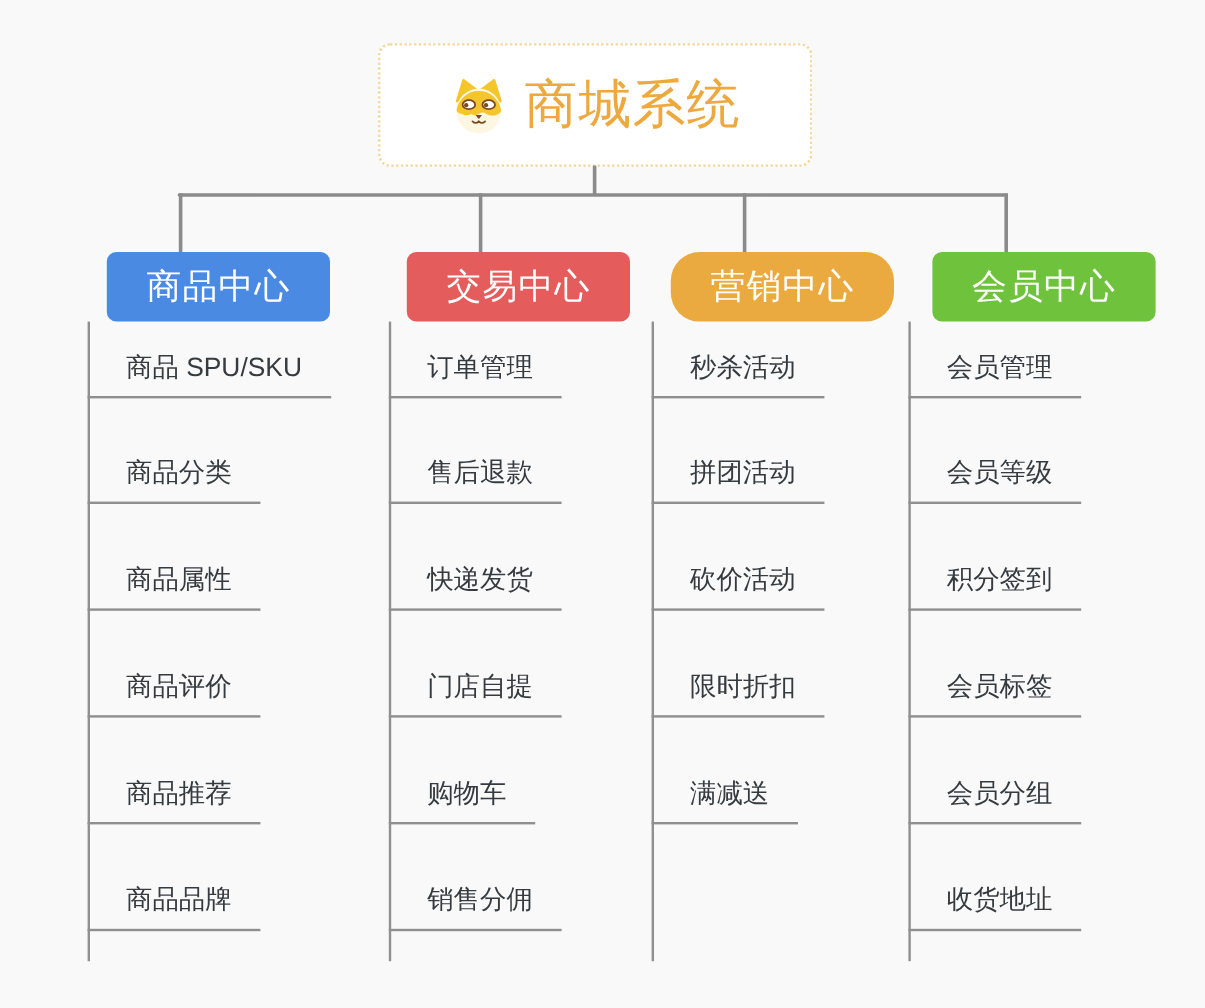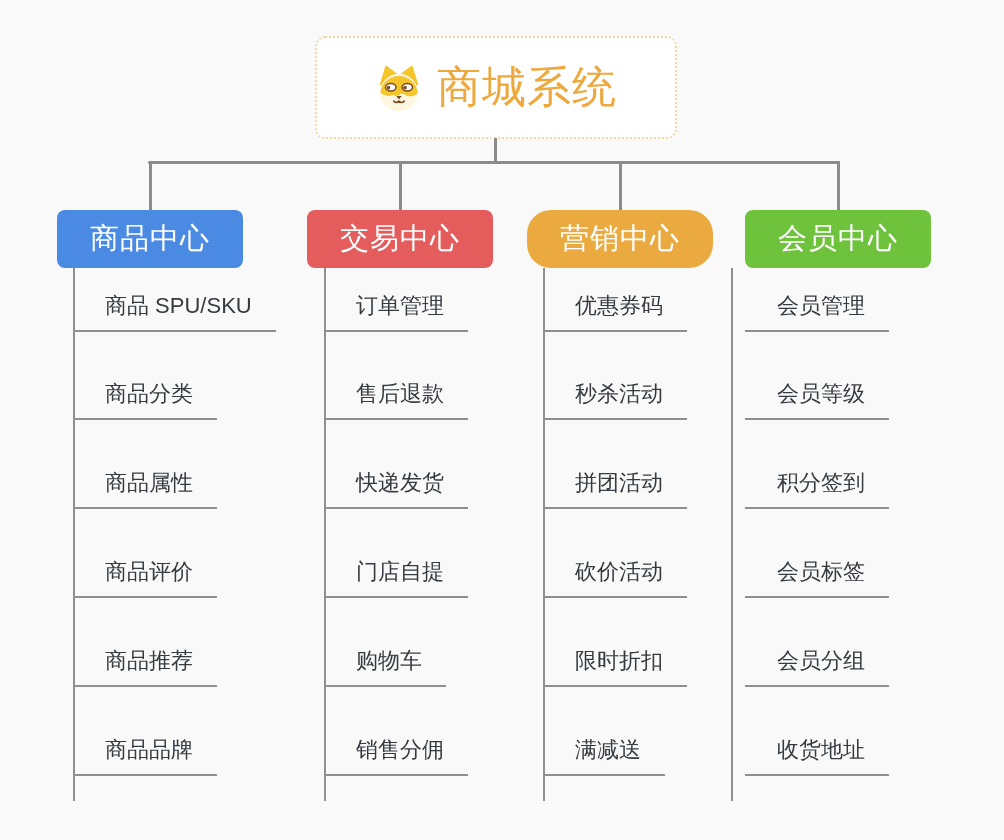--- a/index.html
+++ b/index.html
@@ -39,28 +39,29 @@
   .d1{left:148.5px;} .d2{left:398.5px;} .d3{left:618.5px;} .d4{left:836.5px;}
 
   
   .branch-node{
     position:absolute;top:210px;width:186px;height:58px;
     border-radius:8px;
     display:flex;align-items:center;justify-content:center;
     color:#ffffff;font-size:29px;letter-spacing:1px;
     box-sizing:border-box;
     cursor:default;
+    margin-left:32px;
   }
   .b1{left:57px;} .b2{left:307px;} .b3{left:527px;border-radius:24px;} .b4{left:745px;}
 
   
   .col{
     position:absolute;top:268px;
   }
-  .c1{left:73px;} .c2{left:324px;font-family:Liberation Serif, serif;} .c3{left:543px;} .c4{left:731px;padding-left:14px;}
+  .c1{left:73px;} .c2{left:324px;font-family:Liberation Serif, serif;} .c3{left:543px;} .c4{left:757px;}
   .col::before{                 
     content:"";position:absolute;left:0;top:0;width:2px;height:533px;
     background:#909090;
   }
   .leaf{
     height:89px;
     display:flex;align-items:center;
   }
   .leaf:first-child{height:87px;}
   .leaf-text{
@@ -150,23 +151,20 @@
     <div class="leaf">
         <span class="leaf-text">购物车</span>
       </div>
     <div class="leaf">
         <span class="leaf-text">销售分佣</span>
       </div>
   </div>
 
   <div class="col c3">
     <div class="leaf">
-        <span class="leaf-text">优惠券码</span>
-      </div>
-    <div class="leaf">
         <span class="leaf-text">秒杀活动</span>
       </div>
     <div class="leaf">
         <span class="leaf-text">拼团活动</span>
       </div>
     <div class="leaf">
         <span class="leaf-text">砍价活动</span>
       </div>
     <div class="leaf">
         <span class="leaf-text">限时折扣</span>

